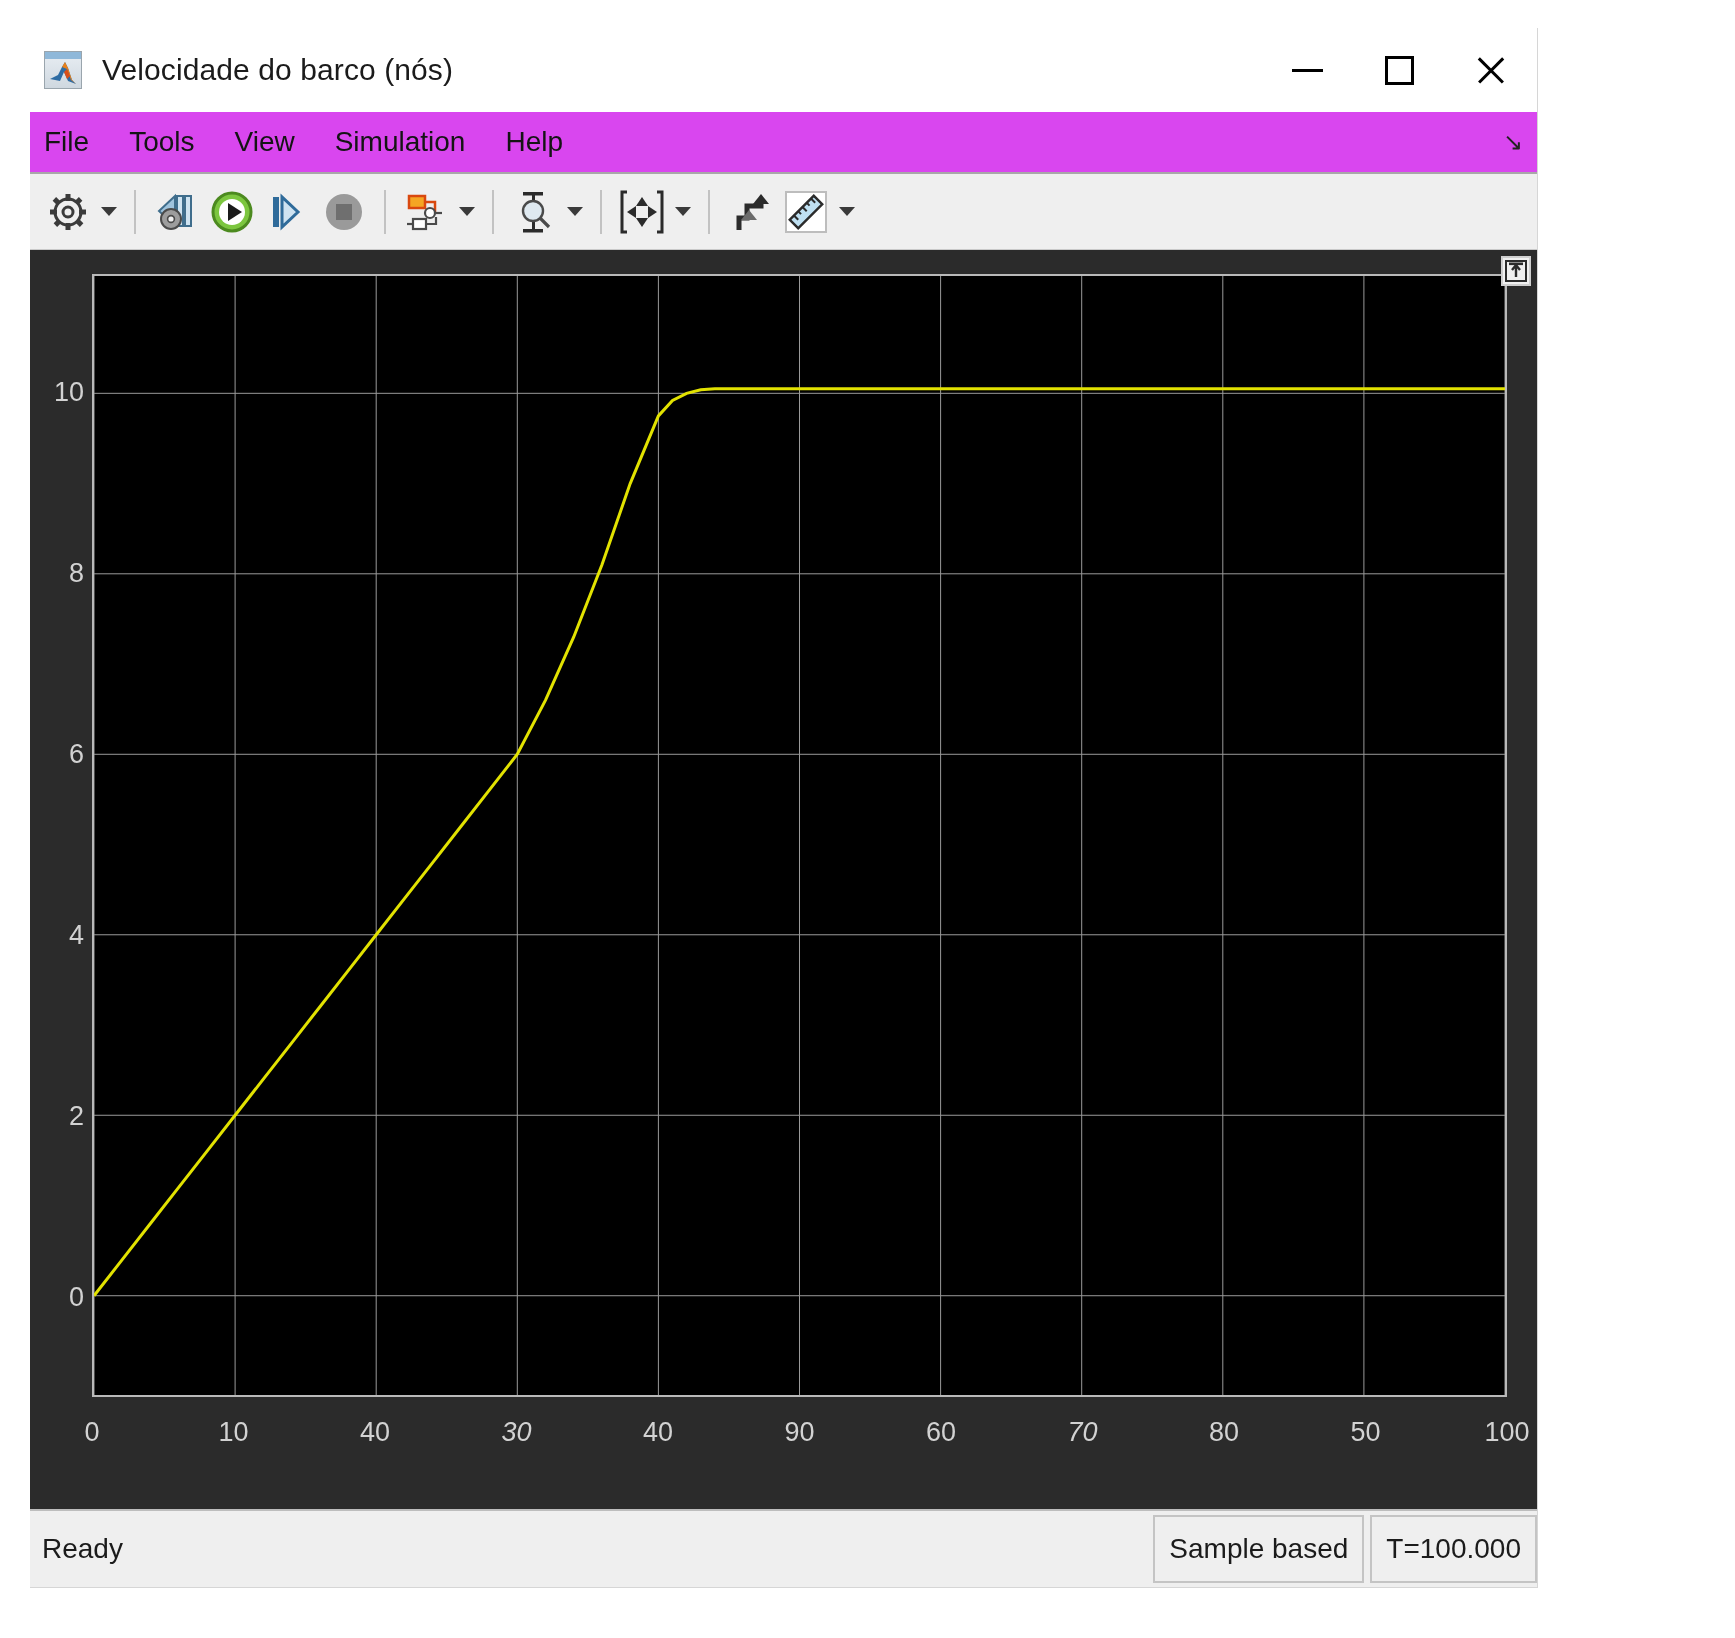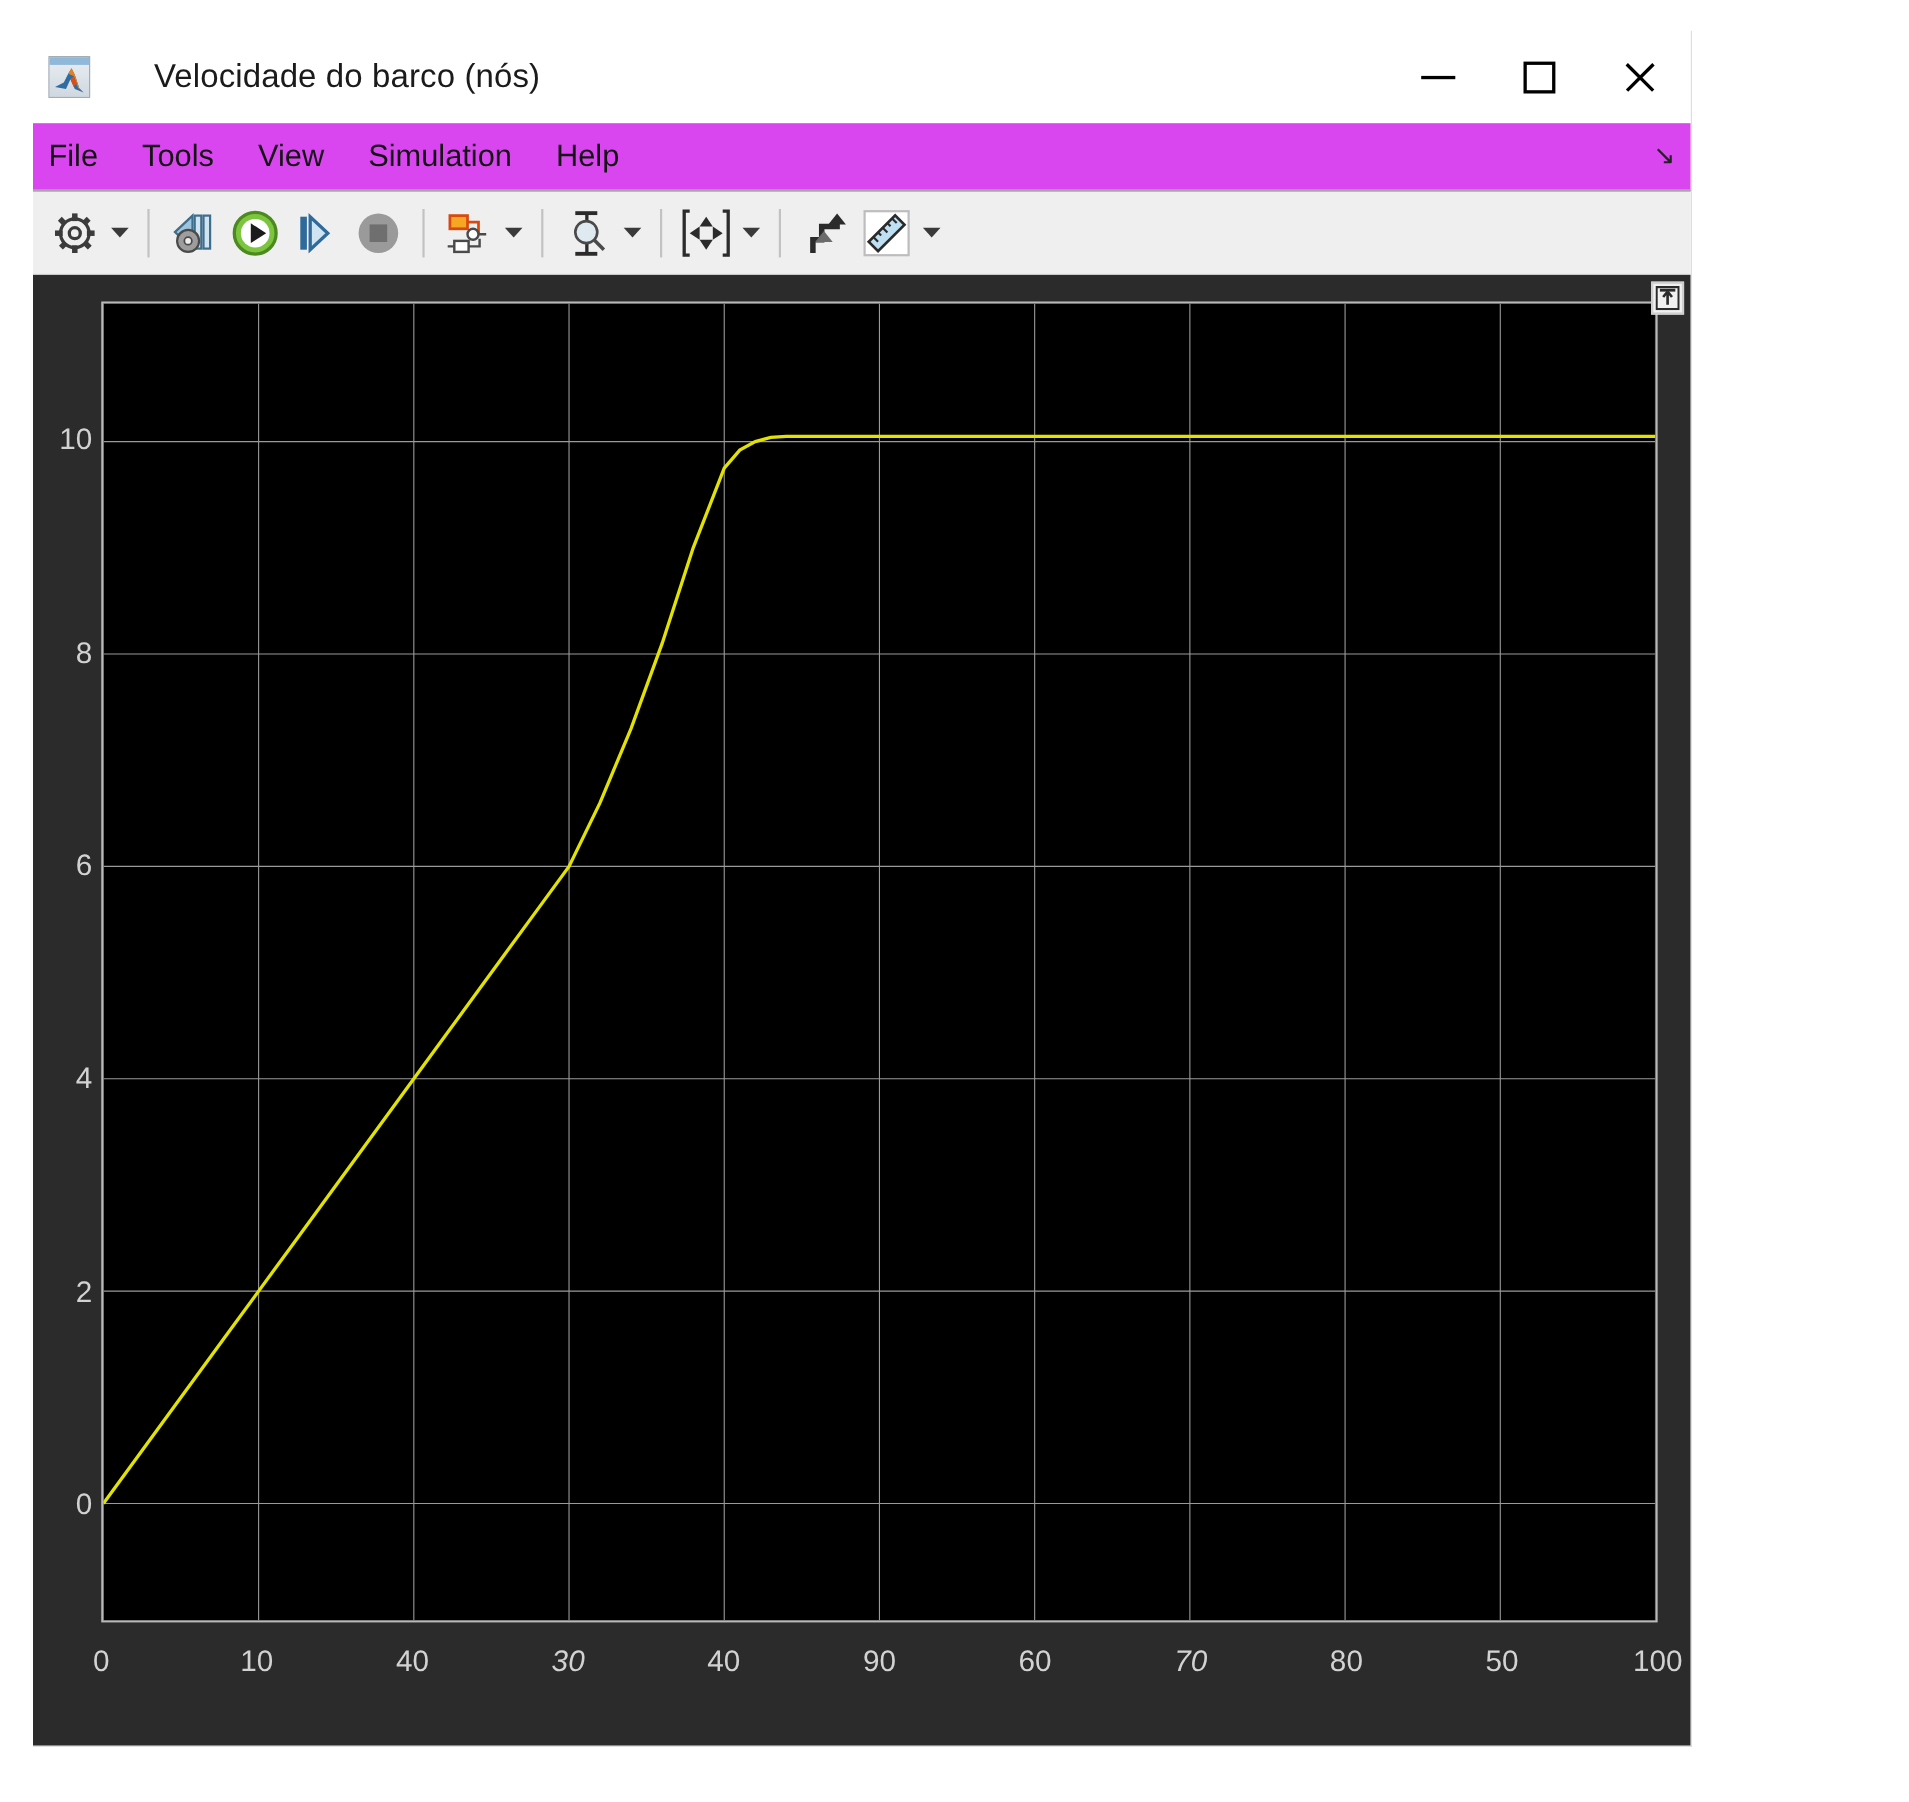--- a/index.html
+++ b/index.html
@@ -33,21 +33,20 @@
   }
 
   
   .titlebar {
     height: 84px;
     background: #ffffff;
     display: flex;
     align-items: center;
     position: relative;
     flex: 0 0 84px;
-    gap: 38px;
   }
   .app-icon {
     width: 38px; height: 38px;
     margin-left: 14px;
     background: linear-gradient(#e9eef3, #cfd8e0);
     border: 1px solid #9aa5ad;
     position: relative;
     flex: 0 0 38px;
   }
   .app-icon::before {
@@ -486,15 +485,22 @@
           <div class="xlab" style="left: 40%;">40</div>
           <div class="xlab" style="left: 50%;">90</div>
           <div class="xlab" style="left: 60%;">60</div>
           <div class="xlab" style="left: 70%; font-style: italic;">70</div>
           <div class="xlab" style="left: 80%;">80</div>
           <div class="xlab" style="left: 90%;">50</div>
           <div class="xlab" style="left: 100%;">100</div>
         </div>
     </div>
 
+    <div class="statusbar">
+      <div class="status-text">Ready</div>
+      <div class="status-panels">
+        <div class="status-panel">Sample based</div>
+        <div class="status-panel">T=100.000</div>
+      </div>
+    </div>
 
   </div>
 </div>
 
 </body></html>

